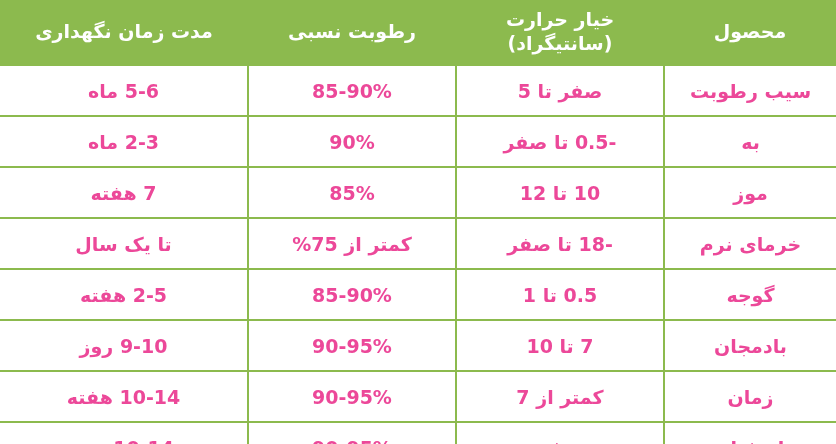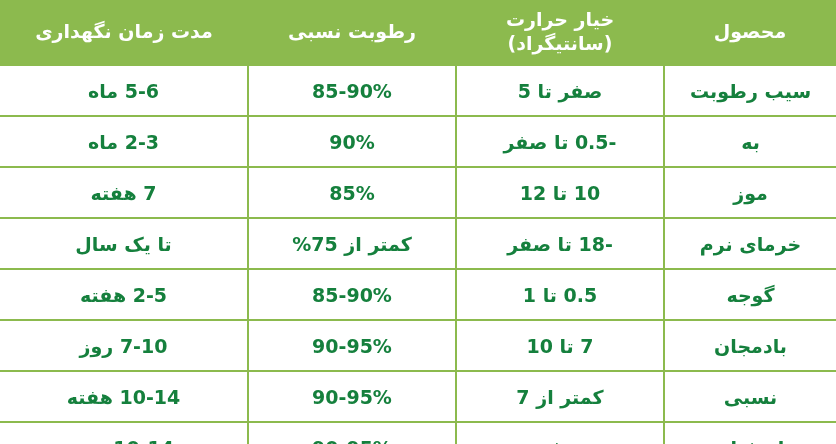--- a/index.html
+++ b/index.html
@@ -39,21 +39,21 @@
     vertical-align: middle;
     padding: 4px 6px;
     line-height: 1.25;
     border: none;
   }
   tbody td {
     height: 45px;
     text-align: center;
     vertical-align: middle;
     font-size: 19px;
-    color: #15803d;
+    color: #ec4899;
     font-weight: bold;
     border: 2px solid #8cba4e;
     padding: 2px 6px;
     background: #ffffff;
   }
   tbody tr td:first-child {
     border-right: none;
   }
   tbody tr td:last-child {
     border-left: none;
@@ -109,24 +109,24 @@
       <tr>
         <td>گوجه</td>
         <td>0.5 تا 1</td>
         <td>85-90%</td>
         <td>2-5 هفته</td>
       </tr>
       <tr>
         <td>بادمجان</td>
         <td>7 تا 10</td>
         <td>90-95%</td>
-        <td>7-10 روز</td>
+        <td>9-10 روز</td>
       </tr>
       <tr>
-        <td>نسبی</td>
+        <td>زمان</td>
         <td>کمتر از 7</td>
         <td>90-95%</td>
         <td>10-14 هفته</td>
       </tr>
       <tr>
         <td>اسفناج</td>
         <td>صفر</td>
         <td>90-95%</td>
         <td>10-14 روز</td>
       </tr>

